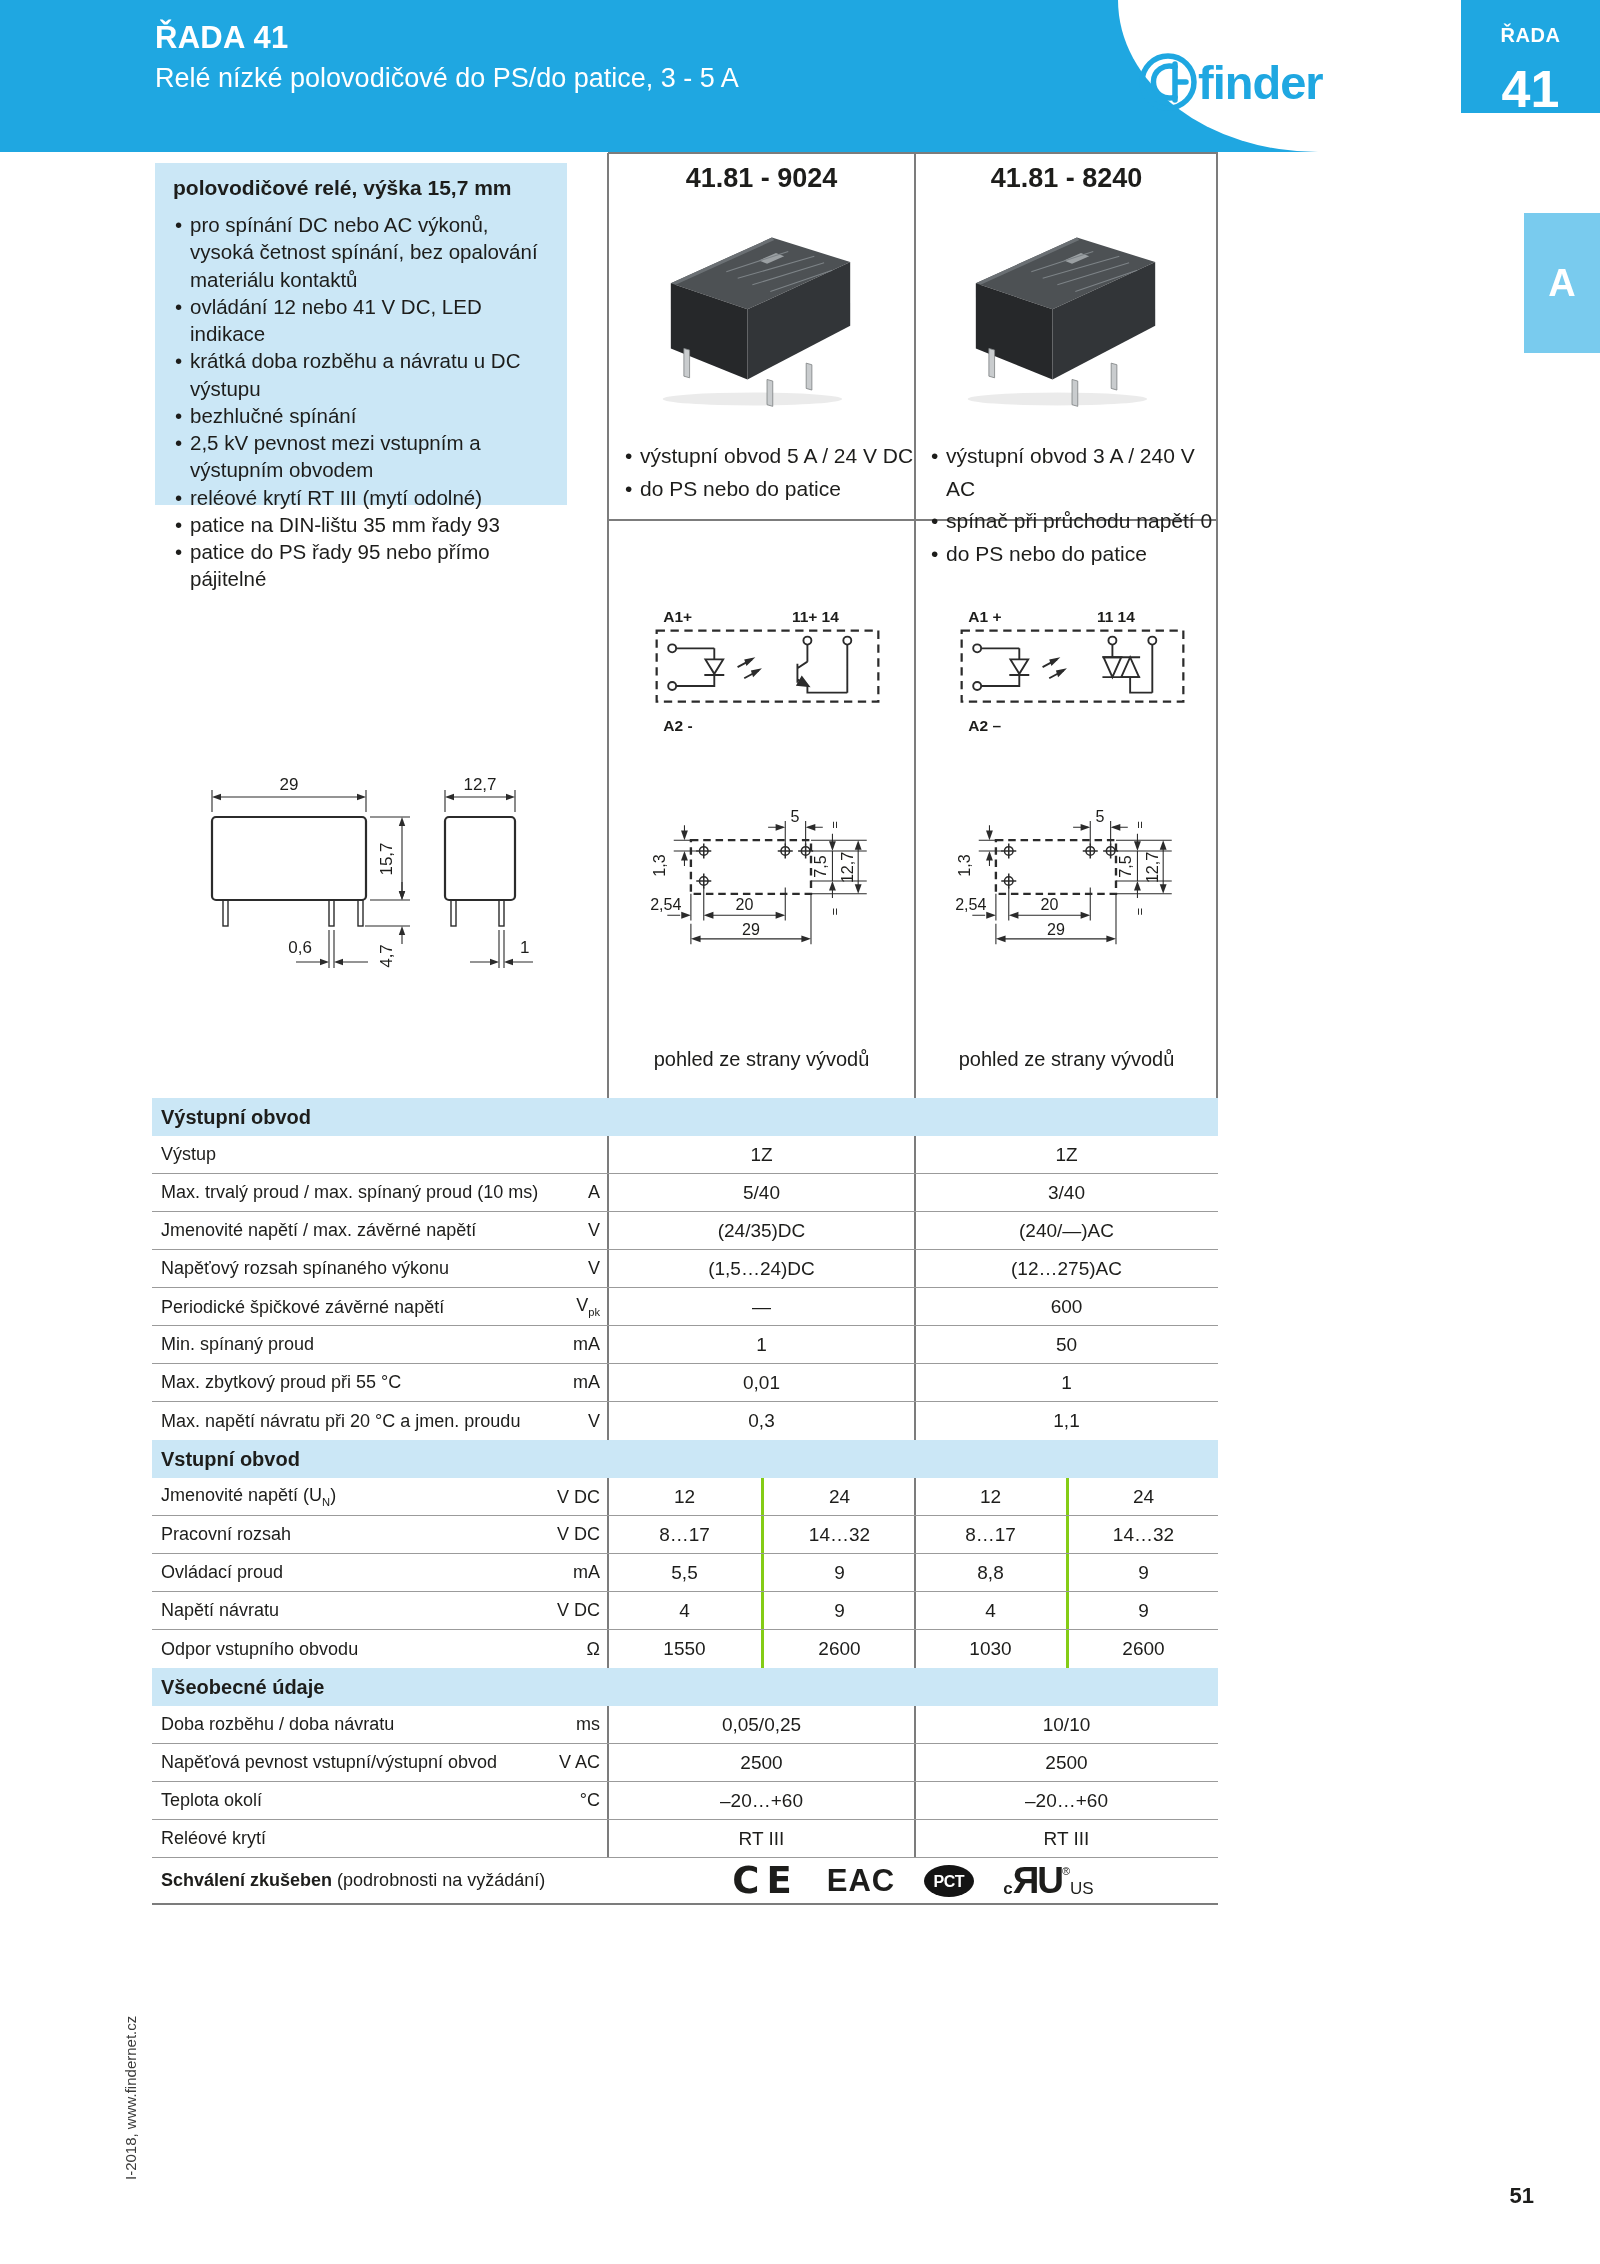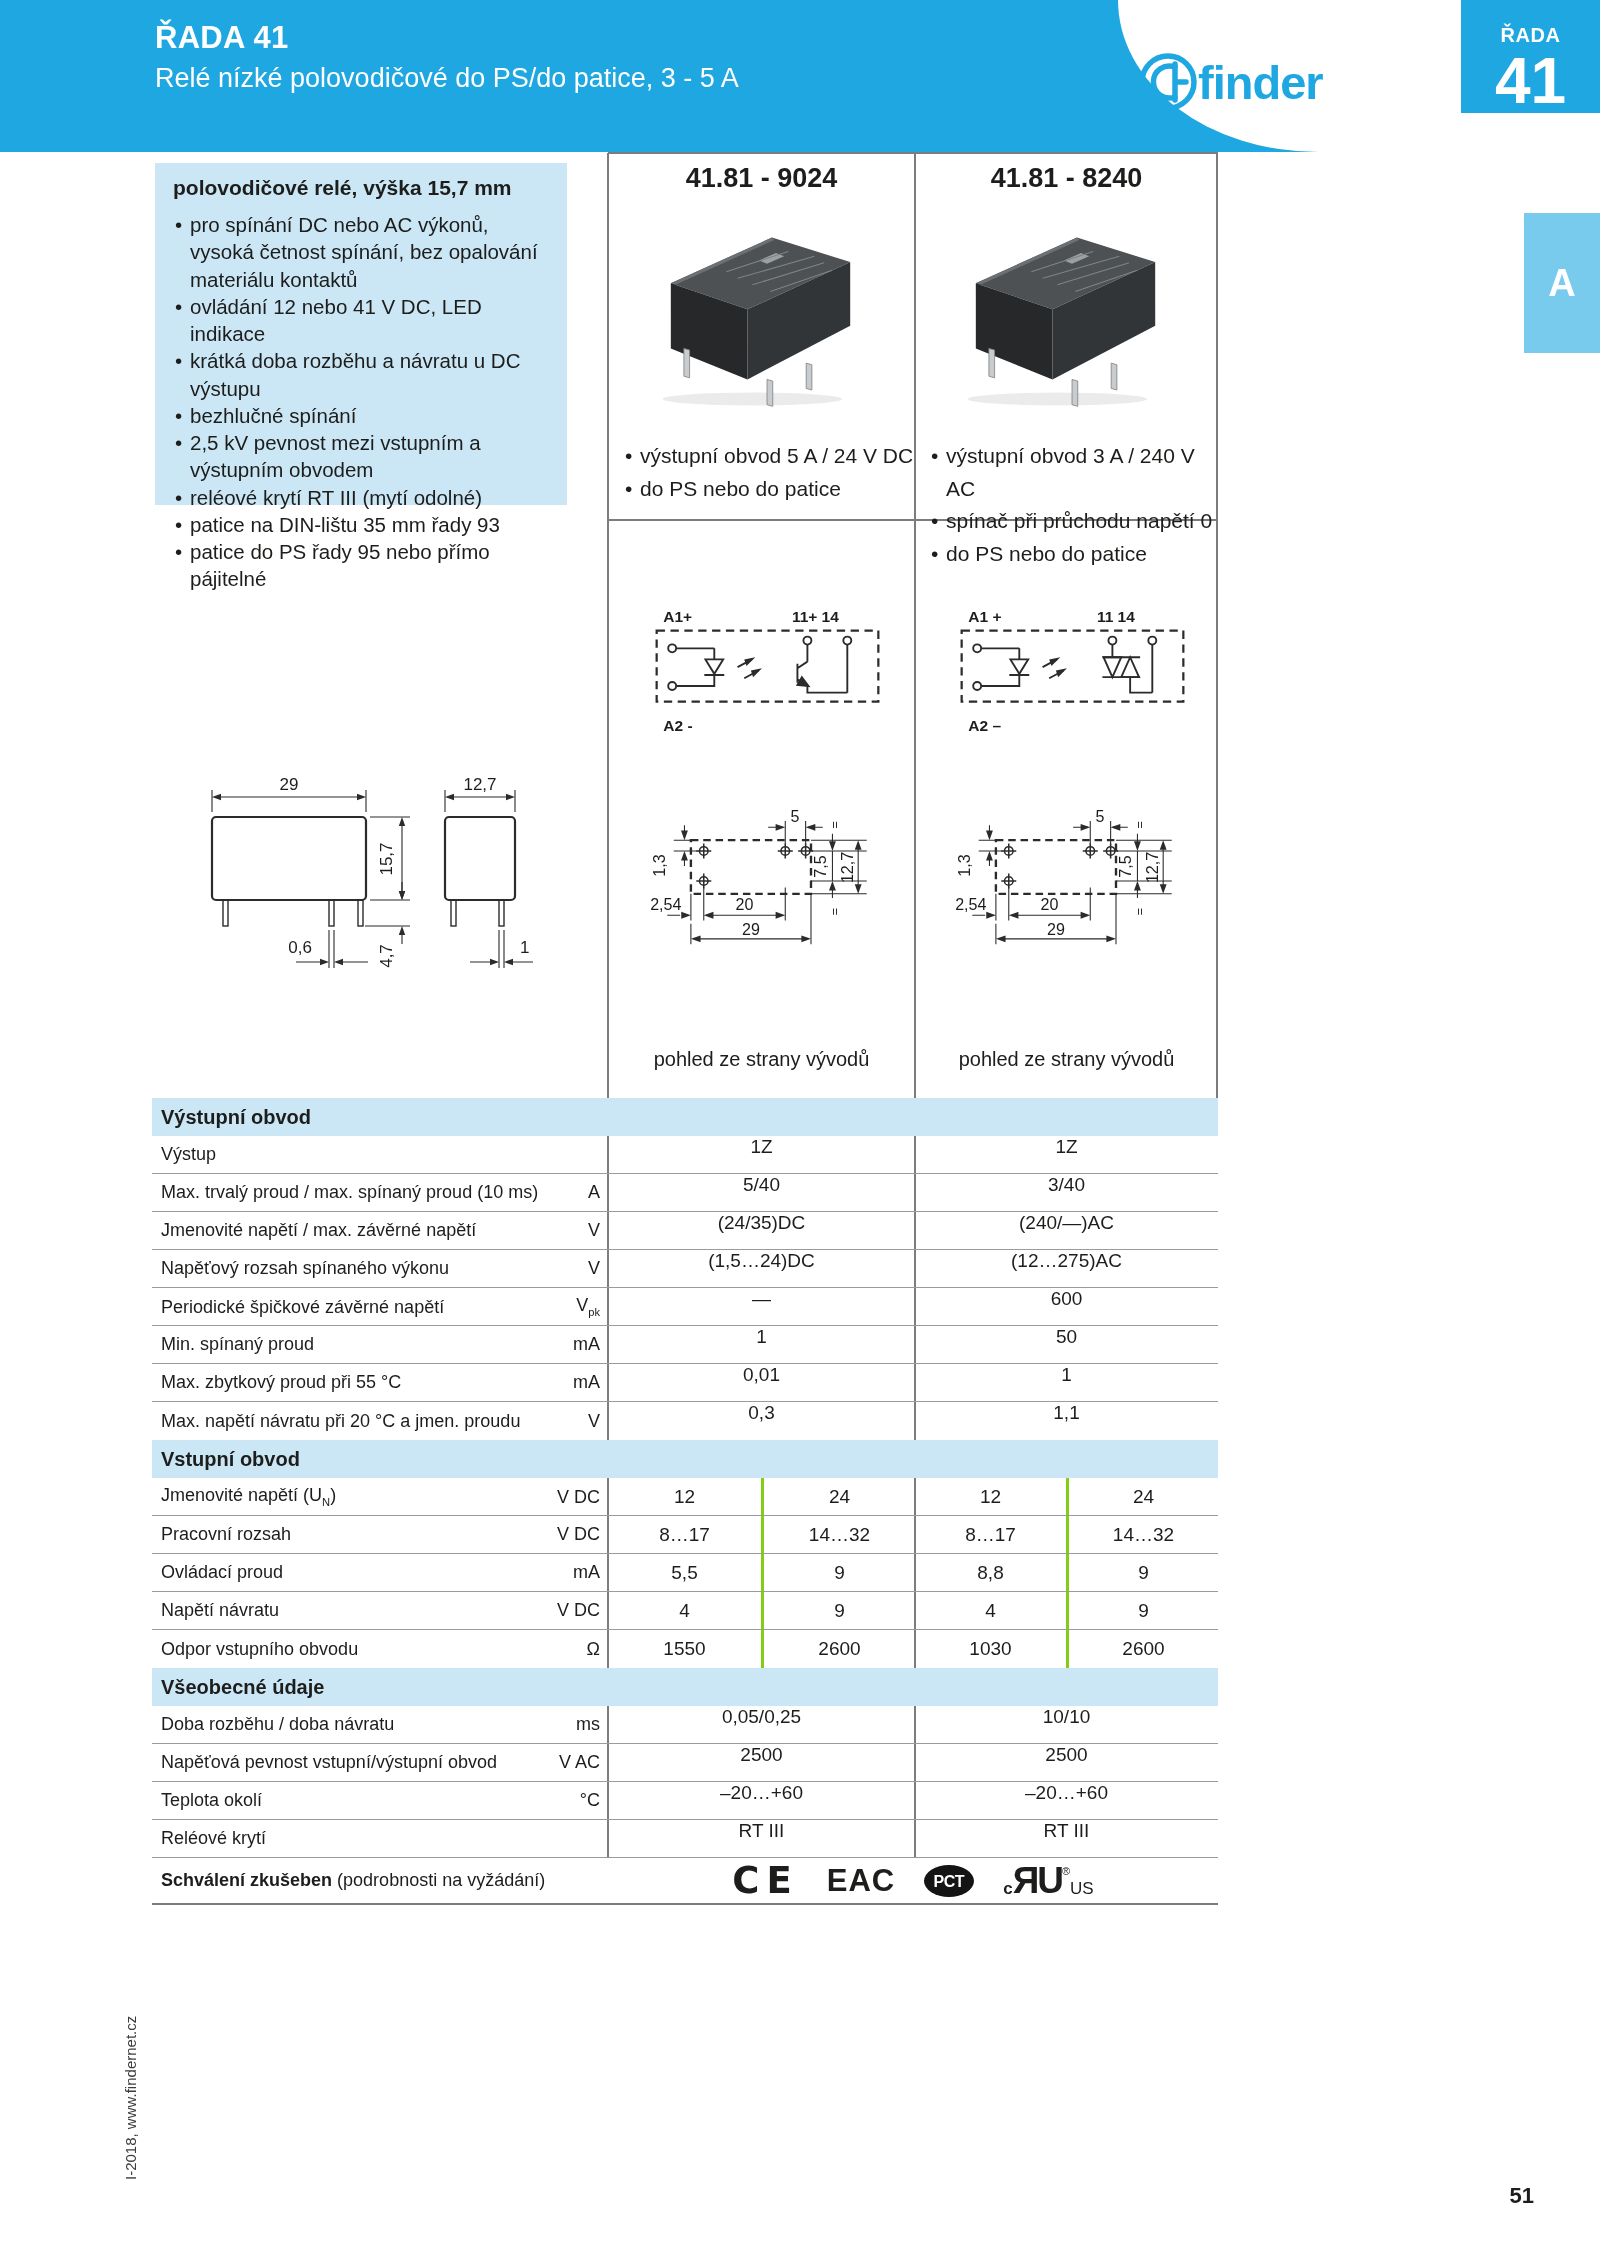--- a/index.html
+++ b/index.html
@@ -17,21 +17,21 @@
   .abs{position:absolute}
 
   
   .band{left:0;top:0;width:1600px;height:152px;background:var(--blue)}
   .htitle{left:155px;top:20px;font-size:31px;font-weight:bold;color:#fff;letter-spacing:.3px}
   .hsub{left:155px;top:63px;font-size:27px;color:#fff}
   .blob{left:1118px;top:0;width:482px;height:152px;background:#fff;border-bottom-left-radius:200px 152px}
   .logo{left:1128px;top:42px;width:250px;height:80px}
   .corner{left:1461px;top:0;width:139px;height:113px;background:var(--blue);color:#fff;text-align:center}
   .corner .l1{font-size:20px;font-weight:bold;margin-top:24px;letter-spacing:.5px}
-  .corner .l2{font-size:64px;font-weight:bold;line-height:1;margin-top:2px}
+  .corner .l2{font-size:52px;font-weight:bold;line-height:1;margin-top:16px}
   .atab{left:1524px;top:213px;width:76px;height:140px;background:var(--tabblue);color:#fff;
         display:flex;align-items:center;justify-content:center;font-size:38px;font-weight:bold}
 
   
   .features{left:155px;top:163px;width:412px;height:342px;background:var(--lightblue);padding:13px 14px 0 18px}
   .features h3{margin:0 0 11px 0;font-size:21px}
   .features ul,.pbullets ul{margin:0;padding:0;list-style:none}
   .features li{font-size:20.5px;line-height:1.33;padding-left:17px;position:relative}
   .features li::before{content:"•";position:absolute;left:2px}
 
@@ -50,21 +50,21 @@
   #table-rows{left:152px;top:1098px;width:1066px}
   .trow{display:flex;align-items:center}
   .sec{height:38px;background:var(--lightblue);font-weight:bold;font-size:20px;padding-left:9px}
   .drow{height:38px;border-bottom:1.5px solid var(--rule)}
   .app{height:47px;border-bottom:2px solid var(--line)}
   .lab{width:456px;display:flex;justify-content:space-between;align-items:flex-end;
        padding:0 8px 0 9px;font-size:18px}
   .lab .note{font-weight:normal}
   .unit{white-space:nowrap}
   sub{font-size:.62em}
-  .vals{display:flex;width:610px;font-size:19px;align-self:stretch;}
+  .vals{display:flex;width:610px;font-size:19px;align-self:stretch;align-items:center}
   .cell{text-align:center}
   .subdiv{border-left:3px solid #84cc16;align-self:stretch;display:flex;align-items:center;justify-content:center}
   .cellflex{display:flex;align-items:center;justify-content:center}
 
   
   .marks{display:flex;align-items:center;justify-content:center;gap:28px;width:610px}
   .ce{font-size:37px;font-weight:bold;letter-spacing:7px;font-family:"DejaVu Sans",sans-serif}
   .eac{font-size:31px;font-weight:bold;letter-spacing:1px}
   .ul{display:flex;align-items:flex-end;line-height:1}
   .ul .c{font-size:17px;font-weight:bold;margin-bottom:2px}

